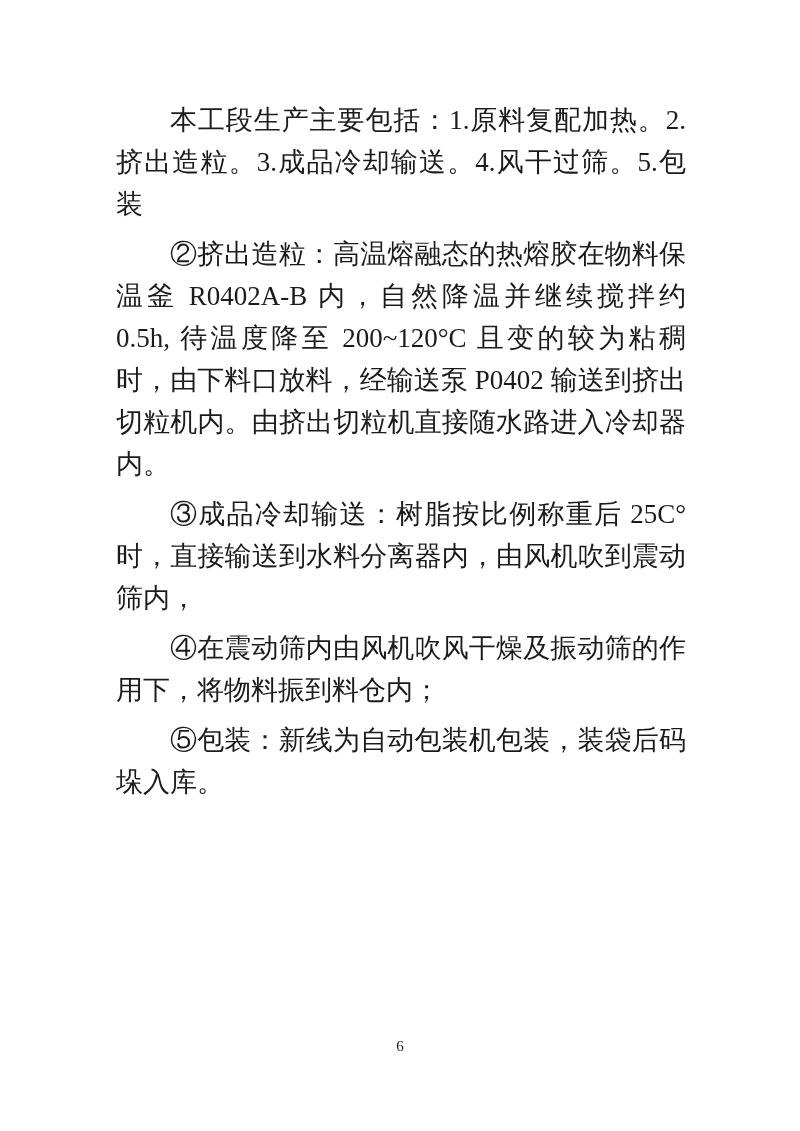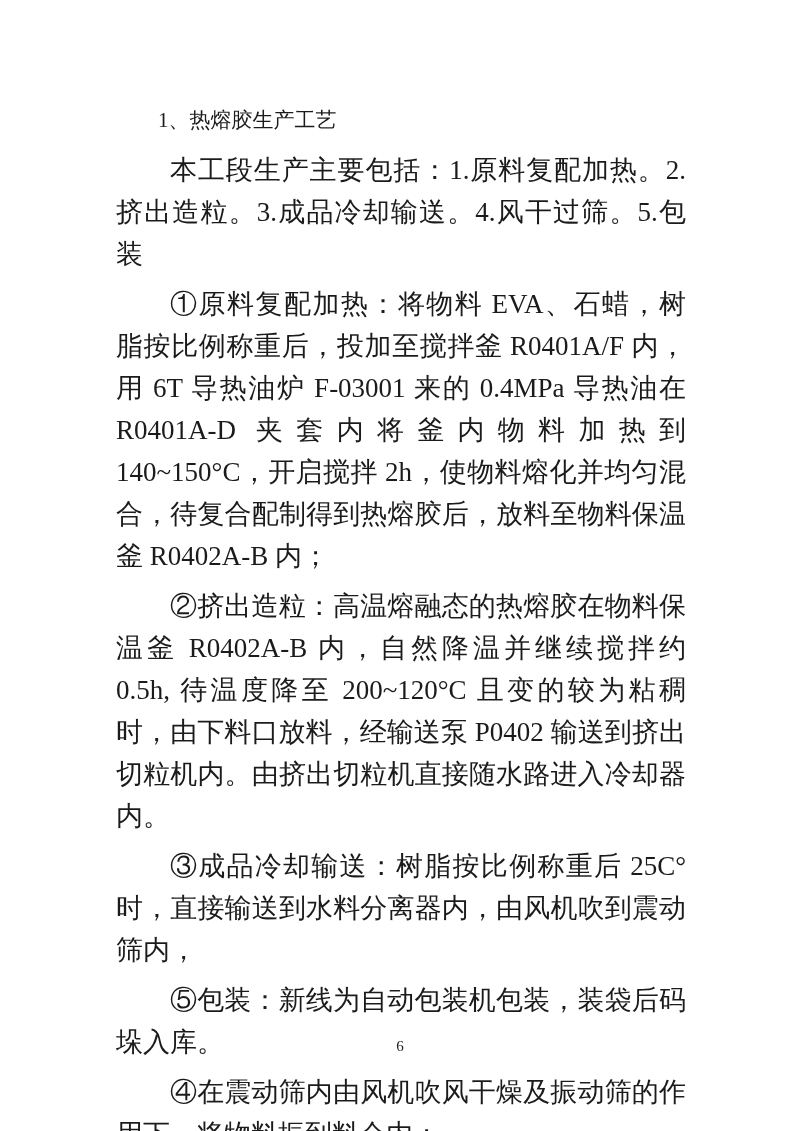--- a/index.html
+++ b/index.html
@@ -53,22 +53,20 @@
     font-size: 15px;
     line-height: 20px;
     color: #222222;
   }
 </style>
 </head>
 <body>
 
 <div class="page">
   <div class="content">
-    <p class="heading">1、热熔胶生产工艺</p>
     <p class="para">本工段生产主要包括：1.原料复配加热。2.挤出造粒。3.成品冷却输送。4.风干过筛。5.包装</p>
-    <p class="para">①原料复配加热：将物料 EVA、石蜡，树脂按比例称重后，投加至搅拌釜 R0401A/F 内，用 6T 导热油炉 F-03001 来的 0.4MPa 导热油在 R0401A-D 夹套内将釜内物料加热到 140~150°C，开启搅拌 2h，使物料熔化并均匀混合，待复合配制得到热熔胶后，放料至物料保温釜 R0402A-B 内；</p>
     <p class="para">②挤出造粒：高温熔融态的热熔胶在物料保温釜 R0402A-B 内，自然降温并继续搅拌约 0.5h, 待温度降至 200~120°C 且变的较为粘稠时，由下料口放料，经输送泵 P0402 输送到挤出切粒机内。由挤出切粒机直接随水路进入冷却器内。</p>
     <p class="para">③成品冷却输送：树脂按比例称重后 25C°时，直接输送到水料分离器内，由风机吹到震动筛内，</p>
+    <p class="para">④在震动筛内由风机吹风干燥及振动筛的作用下，将物料振到料仓内；</p>
     <p class="para">⑤包装：新线为自动包装机包装，装袋后码垛入库。</p>
-    <p class="para">④在震动筛内由风机吹风干燥及振动筛的作用下，将物料振到料仓内；</p>
   </div>
   <div class="footer">6</div>
 </div>
 
 </body></html>

